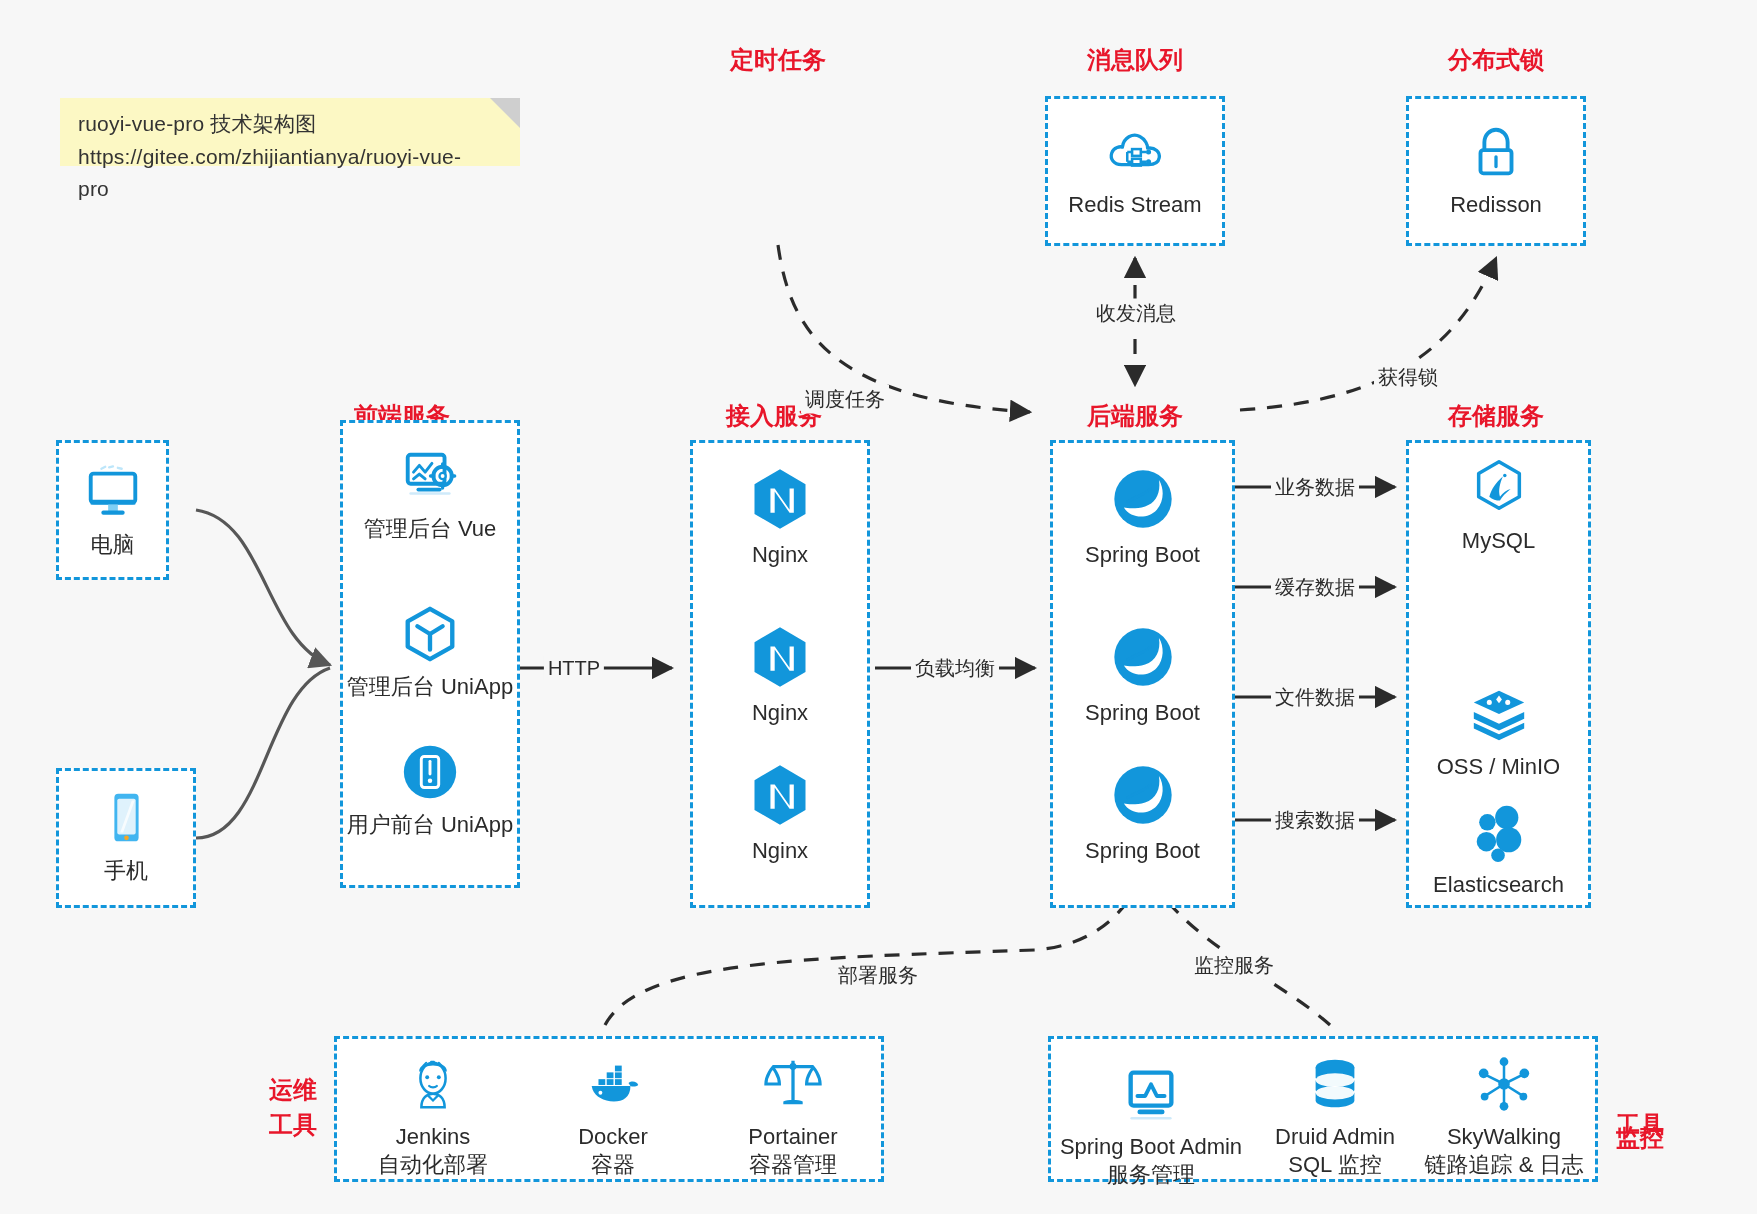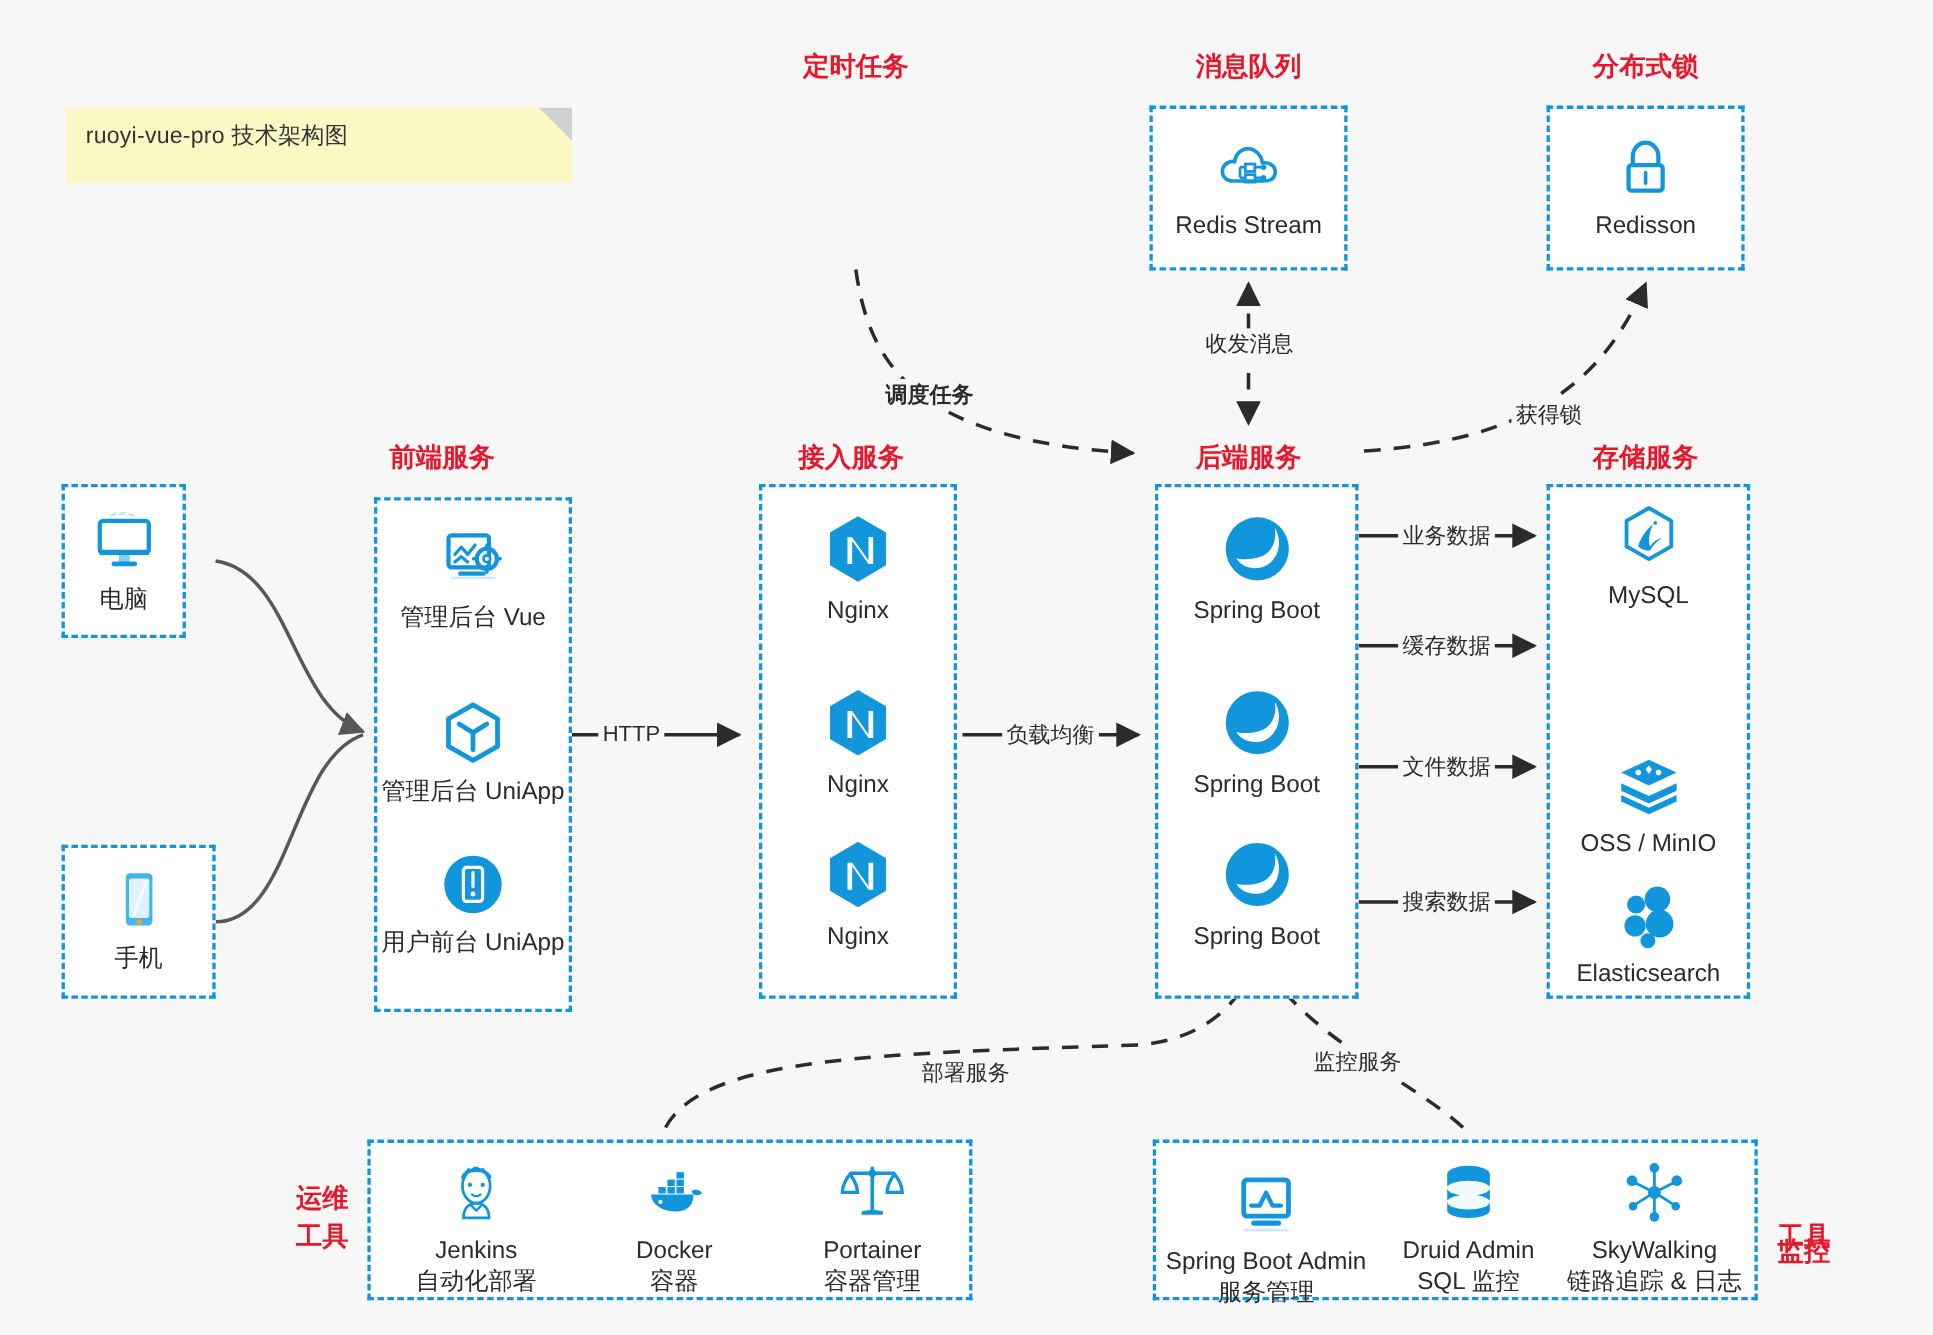--- a/index.html
+++ b/index.html
@@ -94,20 +94,21 @@
 
     <path d="M605,1025 C 640,960 800,958 1035,950 C 1100,945 1130,905 1138,880" fill="none" stroke="#2b2b2b" stroke-width="3.2" stroke-dasharray="15 12" marker-end="url(#arrS)"></path>
 
     <path d="M1330,1025 C 1280,980 1200,950 1152,882" fill="none" stroke="#2b2b2b" stroke-width="3.2" stroke-dasharray="15 12" marker-end="url(#arrS)"></path>
   </svg>
 
   <div class="note">
     <div class="fold"></div>
     <div class="txt">
       <div>ruoyi-vue-pro 技术架构图</div>
+      <div>https://gitee.com/zhijiantianya/ruoyi-vue-pro</div>
     </div>
   </div>
 
   <div class="ghead" style="left:688px;top:44px;width:180px;">定时任务</div>
   <div class="ghead" style="left:1045px;top:44px;width:180px;">消息队列</div>
   <div class="ghead" style="left:1406px;top:44px;width:180px;">分布式锁</div>
 
   <div class="ghead" style="left:312px;top:400px;width:180px;">前端服务</div>
   <div class="ghead" style="left:684px;top:400px;width:180px;">接入服务</div>
   <div class="ghead" style="left:1045px;top:400px;width:180px;">后端服务</div>
@@ -163,21 +164,21 @@
       <svg class="ico" viewBox="0 0 64 64">
         <rect x="20" y="7" width="25" height="49" rx="4" fill="#41b5f0"></rect>
         <rect x="23" y="12" width="19" height="37" rx="2" fill="#dff2fc"></rect>
         <path d="M26 47 L38 14 L41 14 L29 47 Z" fill="#fff" opacity=".75"></path>
         <circle cx="32.5" cy="52.5" r="2.4" fill="#f5a623"></circle>
       </svg>
       <div class="cap">手机</div>
     </div>
   </div>
 
-  <div class="box" style="left:340px;top:452px;width:180px;height:468px;">
+  <div class="box" style="left:340px;top:420px;width:180px;height:468px;">
     <div class="cell" style="top:22px;">
       <svg class="ico" viewBox="0 0 64 64">
         <rect x="9" y="10" width="38" height="30" rx="3" fill="none" stroke="#1296db" stroke-width="4"></rect>
         <path d="M15 28 L21 21 L27 28 L34 19" fill="none" stroke="#1296db" stroke-width="3" stroke-linecap="round" stroke-linejoin="round"></path>
         <path d="M15 35 L21 30 L27 35" fill="none" stroke="#1296db" stroke-width="3" stroke-linecap="round" stroke-linejoin="round"></path>
         <rect x="18" y="44" width="26" height="4" rx="2" fill="#1296db"></rect>
         <path d="M12 50 L52 50" stroke="#cfeafa" stroke-width="2.6" stroke-linecap="round"></path>
         <circle cx="45" cy="32" r="9.5" fill="none" stroke="#1296db" stroke-width="4"></circle>
         <circle cx="45" cy="32" r="3.2" fill="#fff" stroke="#1296db" stroke-width="2.4"></circle>
         <g stroke="#1296db" stroke-width="3.4" stroke-linecap="round">
@@ -386,21 +387,21 @@
         <circle cx="12" cy="45" r="4" fill="#1296db"></circle>
         <circle cx="52" cy="45" r="4" fill="#1296db"></circle>
       </svg>
       <div class="cap">SkyWalking</div>
       <div class="cap" style="margin-top:0">链路追踪 &amp; 日志</div>
     </div>
   </div>
 
   <div class="elabel" style="left:574px;top:668px;">HTTP</div>
   <div class="elabel" style="left:955px;top:668px;">负载均衡</div>
-  <div class="elabel" style="left:845px;top:359px;font-weight:bold;">调度任务</div>
+  <div class="elabel" style="left:845px;top:399px;">调度任务</div>
   <div class="elabel" style="left:1136px;top:313px;">收发消息</div>
   <div class="elabel" style="left:1408px;top:377px;">获得锁</div>
 
   <div class="elabel" style="left:1315px;top:487px;">业务数据</div>
   <div class="elabel" style="left:1315px;top:587px;">缓存数据</div>
   <div class="elabel" style="left:1315px;top:697px;">文件数据</div>
   <div class="elabel" style="left:1315px;top:820px;">搜索数据</div>
 
   <div class="elabel" style="left:878px;top:975px;">部署服务</div>
   <div class="elabel" style="left:1234px;top:965px;">监控服务</div>

